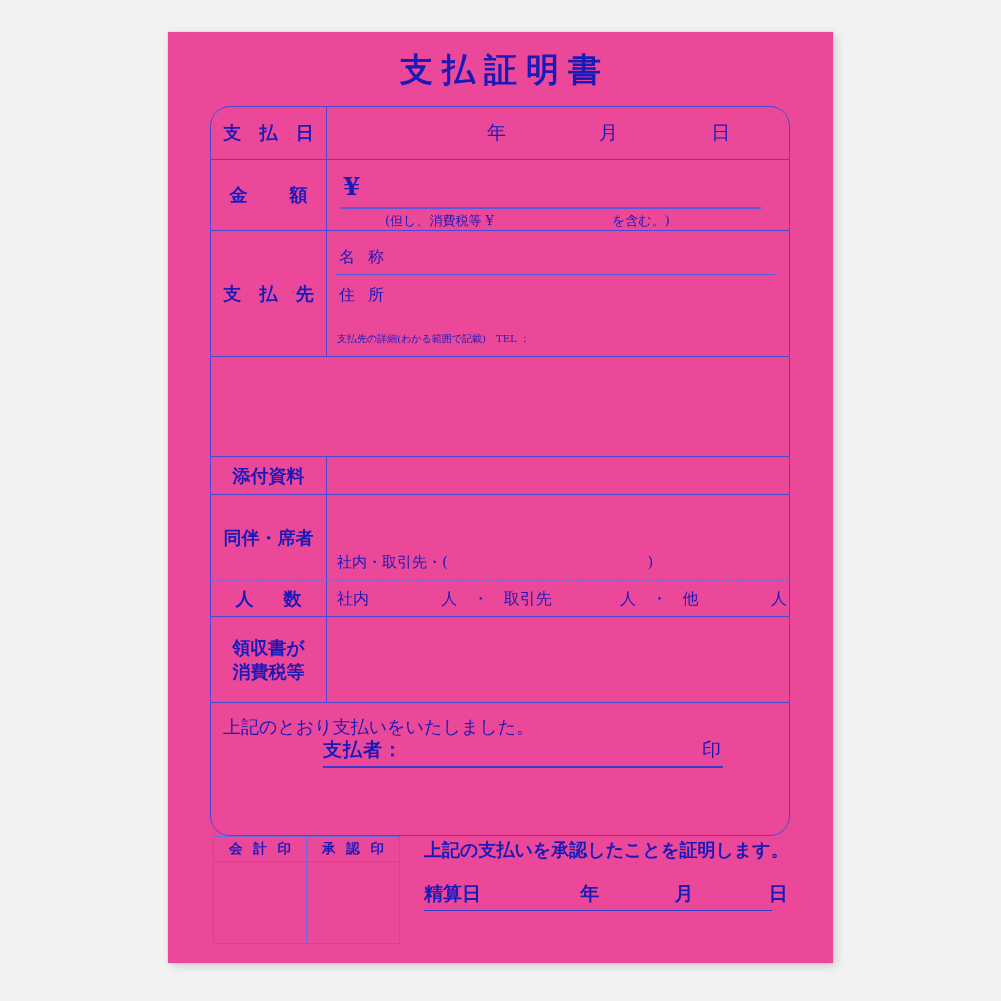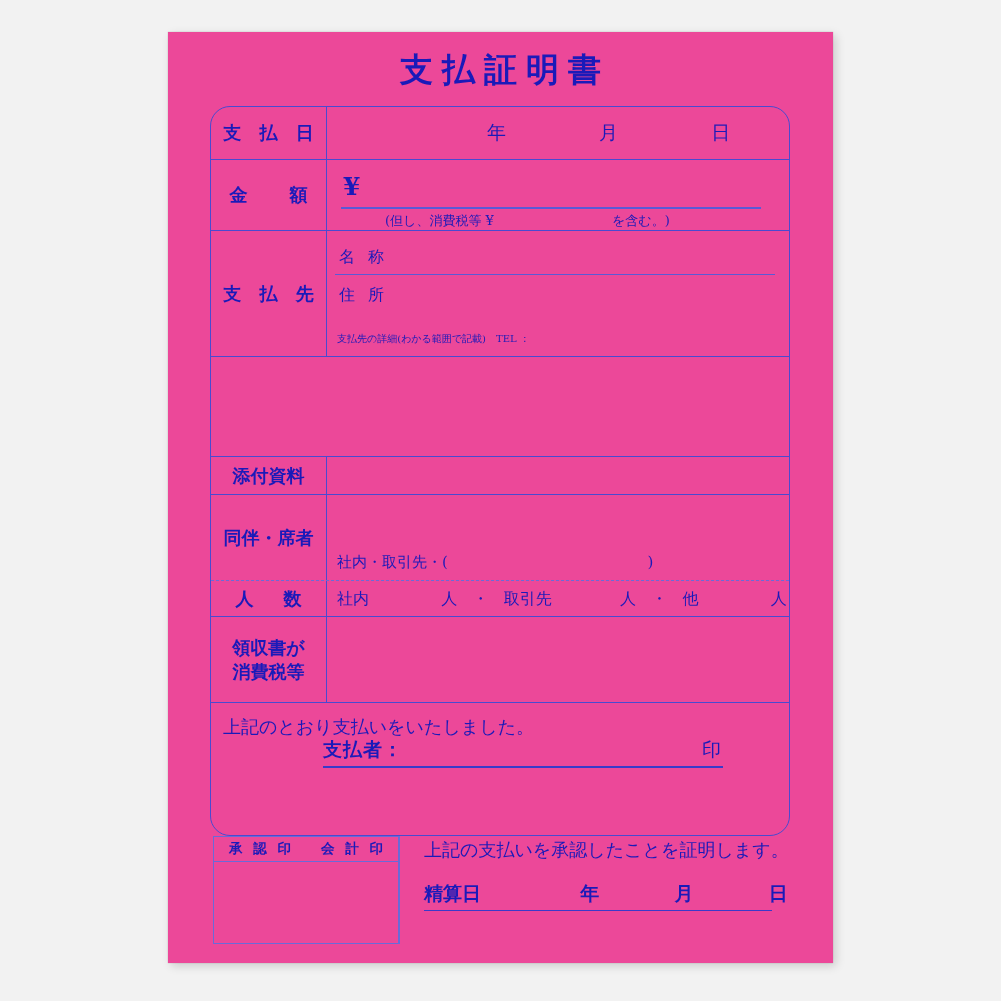--- a/index.html
+++ b/index.html
@@ -201,20 +201,21 @@
     font-family: "DejaVu Serif", "Liberation Serif", serif;
   }
 
   
   #approvetext {
     position: absolute;
     left: 256px;
     top: 806px;
     color: #1a1ab9;
     font-size: 18px;
+    font-weight: bold;
   }
   #settlewrap {
     position: absolute;
     left: 256px;
     top: 878px;
     width: 348px;
     border-bottom: 1.8px solid #3a3ac9;
   }
   #settleline {
     position: absolute;
@@ -330,25 +331,25 @@
       <div id="declare" class="jp">上記のとおり支払いをいたしました。</div>
       <div id="payerwrap">
         <span id="payerLbl" class="jp">支払者：</span>
         <span id="inkanLbl" class="jp">印</span>
       </div>
     </div>
 
   </div>
 
   <div id="stampbox">
+    <div class="stampcol first">
+      <div class="stamphead">会 計 印</div>
+    </div>
     <div class="stampcol">
       <div class="stamphead">承 認 印</div>
-    </div>
-    <div class="stampcol first">
-      <div class="stamphead">会 計 印</div>
     </div>
   </div>
 
   <div id="approvetext" class="jp">上記の支払いを承認したことを証明します。</div>
 
   <div id="settlewrap">
     <span id="settleline" class="jp">
       <span>精算日</span>
       <span class="st-gap1"></span>
       <span>年</span>

